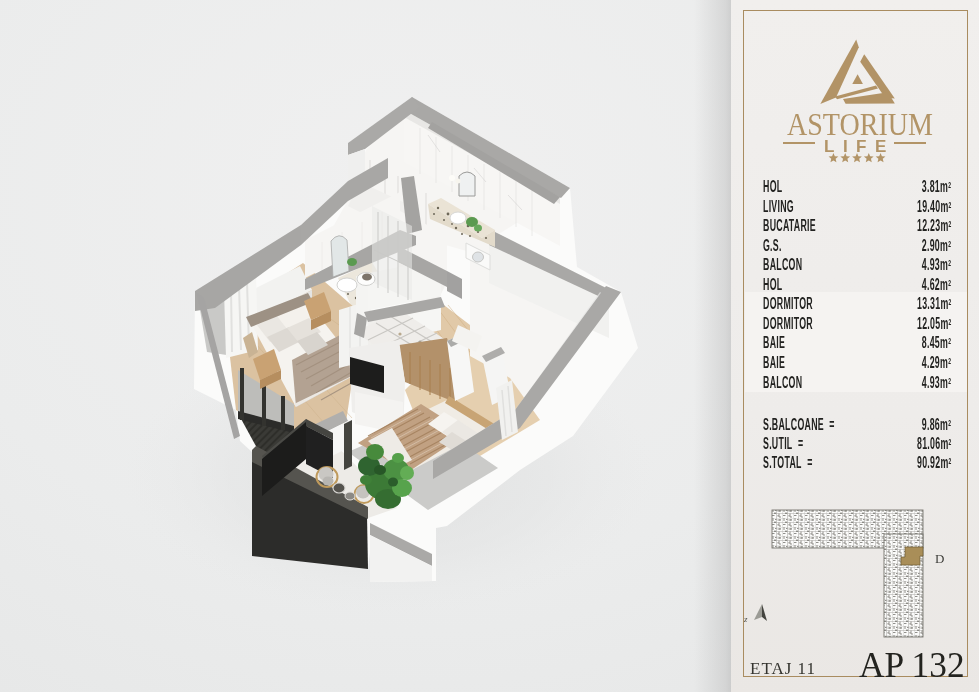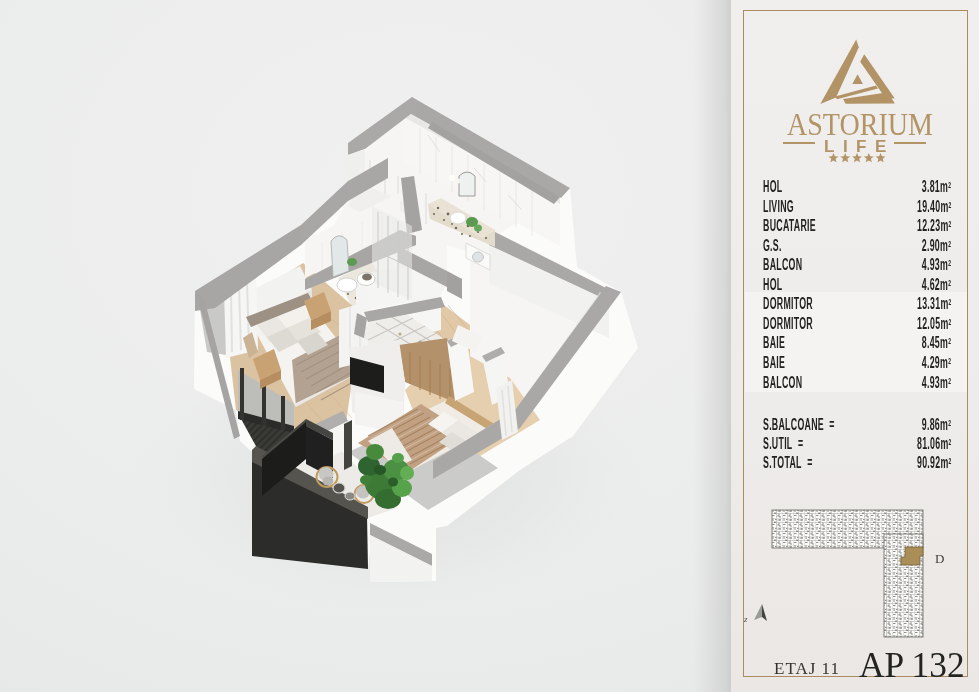--- a/index.html
+++ b/index.html
@@ -412,15 +412,15 @@
 
   <text x="175" y="63" font-family="Liberation Serif,serif" font-size="13" fill="#3c3c38">D</text>
 </svg>
 
 <svg width="34" height="28" viewBox="0 0 34 28" style="position:absolute;left:742px;top:598px">
   <path d="M20,6 L25,23 L20,19 Z" fill="#44443f"></path>
   <path d="M20,6 L20,19 L12,22 Z" fill="#9b9b95"></path>
   <text x="2" y="24" font-family="Liberation Serif,serif" font-size="9" fill="#55554f" font-style="italic">z</text>
 </svg>
 
-<div class="serif" style="position:absolute;left:774px;top:659px;font-size:17px;color:#34342f;letter-spacing:1px;">ETAJ 11</div>
+<div class="serif" style="position:absolute;left:750px;top:659px;font-size:17px;color:#34342f;letter-spacing:1px;">ETAJ 11</div>
 
 <div class="serif" style="position:absolute;left:859px;top:644px;font-size:36px;color:#23231f;transform:scaleX(0.98);transform-origin:0 0;">AP 132</div>
 
 </body></html>

